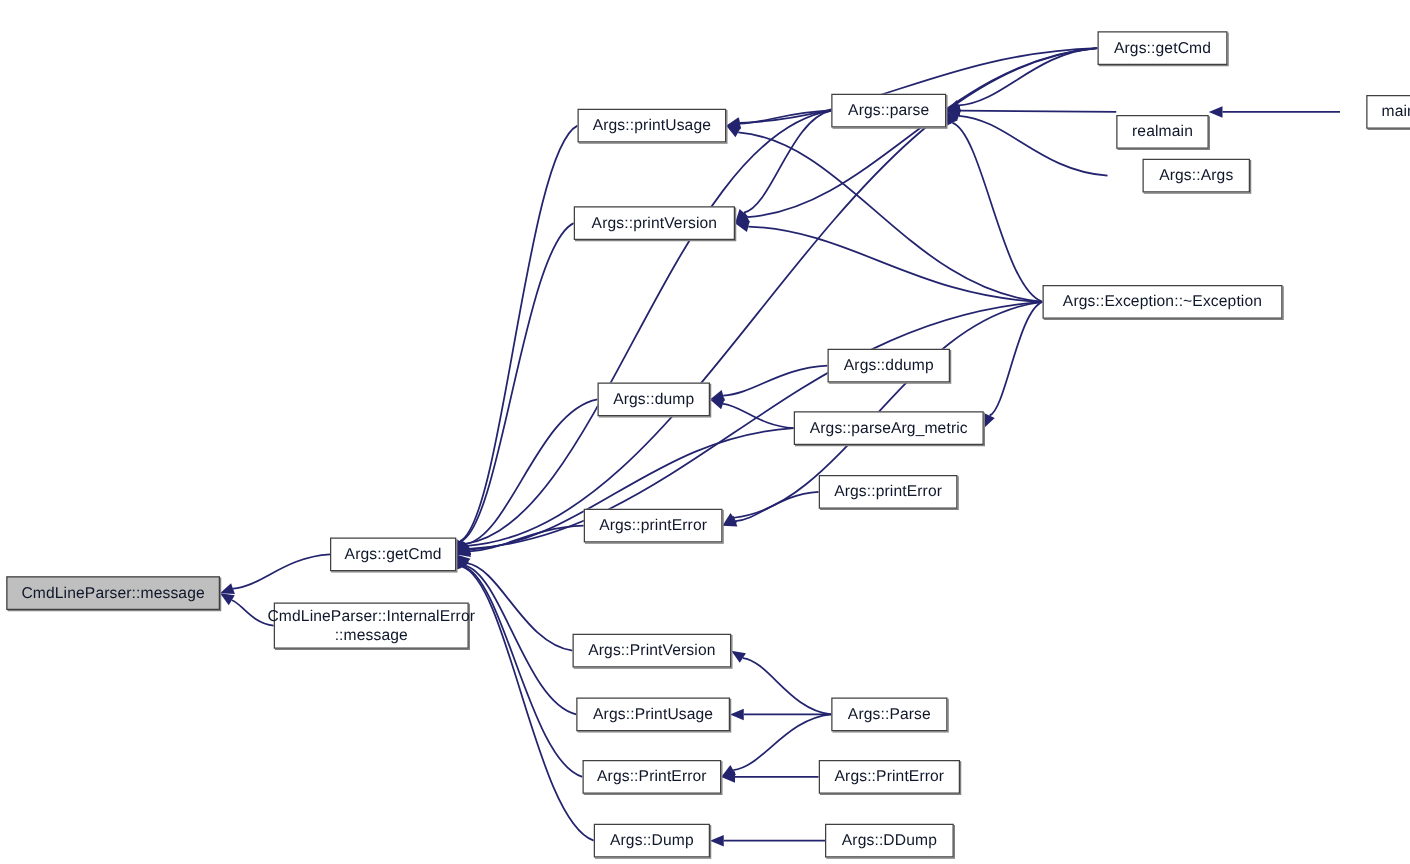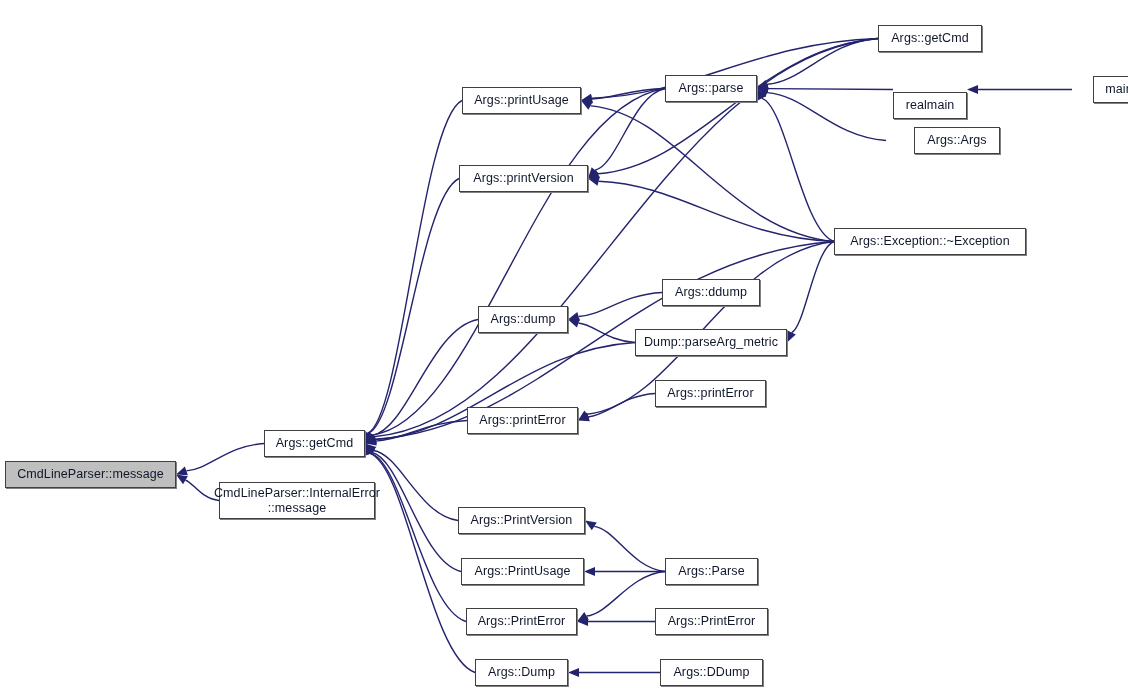--- a/index.html
+++ b/index.html
@@ -127,21 +127,21 @@
       <div class="node" style="left: 462px; top: 87px; width: 119px; height: 27px;">Args::printUsage</div>
       <div class="node" style="left: 459px; top: 165px; width: 129px; height: 27px;">Args::printVersion</div>
       <div class="node" style="left: 665px; top: 75px; width: 92px; height: 27px;">Args::parse</div>
       <div class="node" style="left: 878px; top: 25px; width: 104px; height: 27px;">Args::getCmd</div>
       <div class="node" style="left: 893px; top: 92px; width: 74px; height: 27px;">realmain</div>
       <div class="node" style="left: 1072px; top: 76px; width: 52px; height: 27px; margin-left: 21px;">main</div>
       <div class="node" style="left: 886px; top: 127px; width: 86px; height: 27px; margin-left: 28px;">Args::Args</div>
       <div class="node" style="left: 834px; top: 228px; width: 192px; height: 27px;">Args::Exception::~Exception</div>
       <div class="node" style="left: 478px; top: 306px; width: 90px; height: 27px;">Args::dump</div>
       <div class="node" style="left: 662px; top: 279px; width: 98px; height: 27px;">Args::ddump</div>
-      <div class="node" style="left: 635px; top: 329px; width: 152px; height: 27px;">Dump::parseArg_metric</div>
+      <div class="node" style="left: 635px; top: 329px; width: 152px; height: 27px;">Args::parseArg_metric</div>
       <div class="node" style="left: 467px; top: 407px; width: 111px; height: 27px;">Args::printError</div>
       <div class="node" style="left: 655px; top: 380px; width: 111px; height: 27px;">Args::printError</div>
       <div class="node" style="left: 458px; top: 507px; width: 127px; height: 27px;">Args::PrintVersion</div>
       <div class="node" style="left: 461px; top: 558px; width: 123px; height: 27px;">Args::PrintUsage</div>
       <div class="node" style="left: 665px; top: 558px; width: 93px; height: 27px;">Args::Parse</div>
       <div class="node" style="left: 466px; top: 608px; width: 111px; height: 27px;">Args::PrintError</div>
       <div class="node" style="left: 655px; top: 608px; width: 113px; height: 27px;">Args::PrintError</div>
       <div class="node" style="left: 475px; top: 659px; width: 93px; height: 27px;">Args::Dump</div>
       <div class="node" style="left: 660px; top: 659px; width: 103px; height: 27px;">Args::DDump</div>
     </div>

